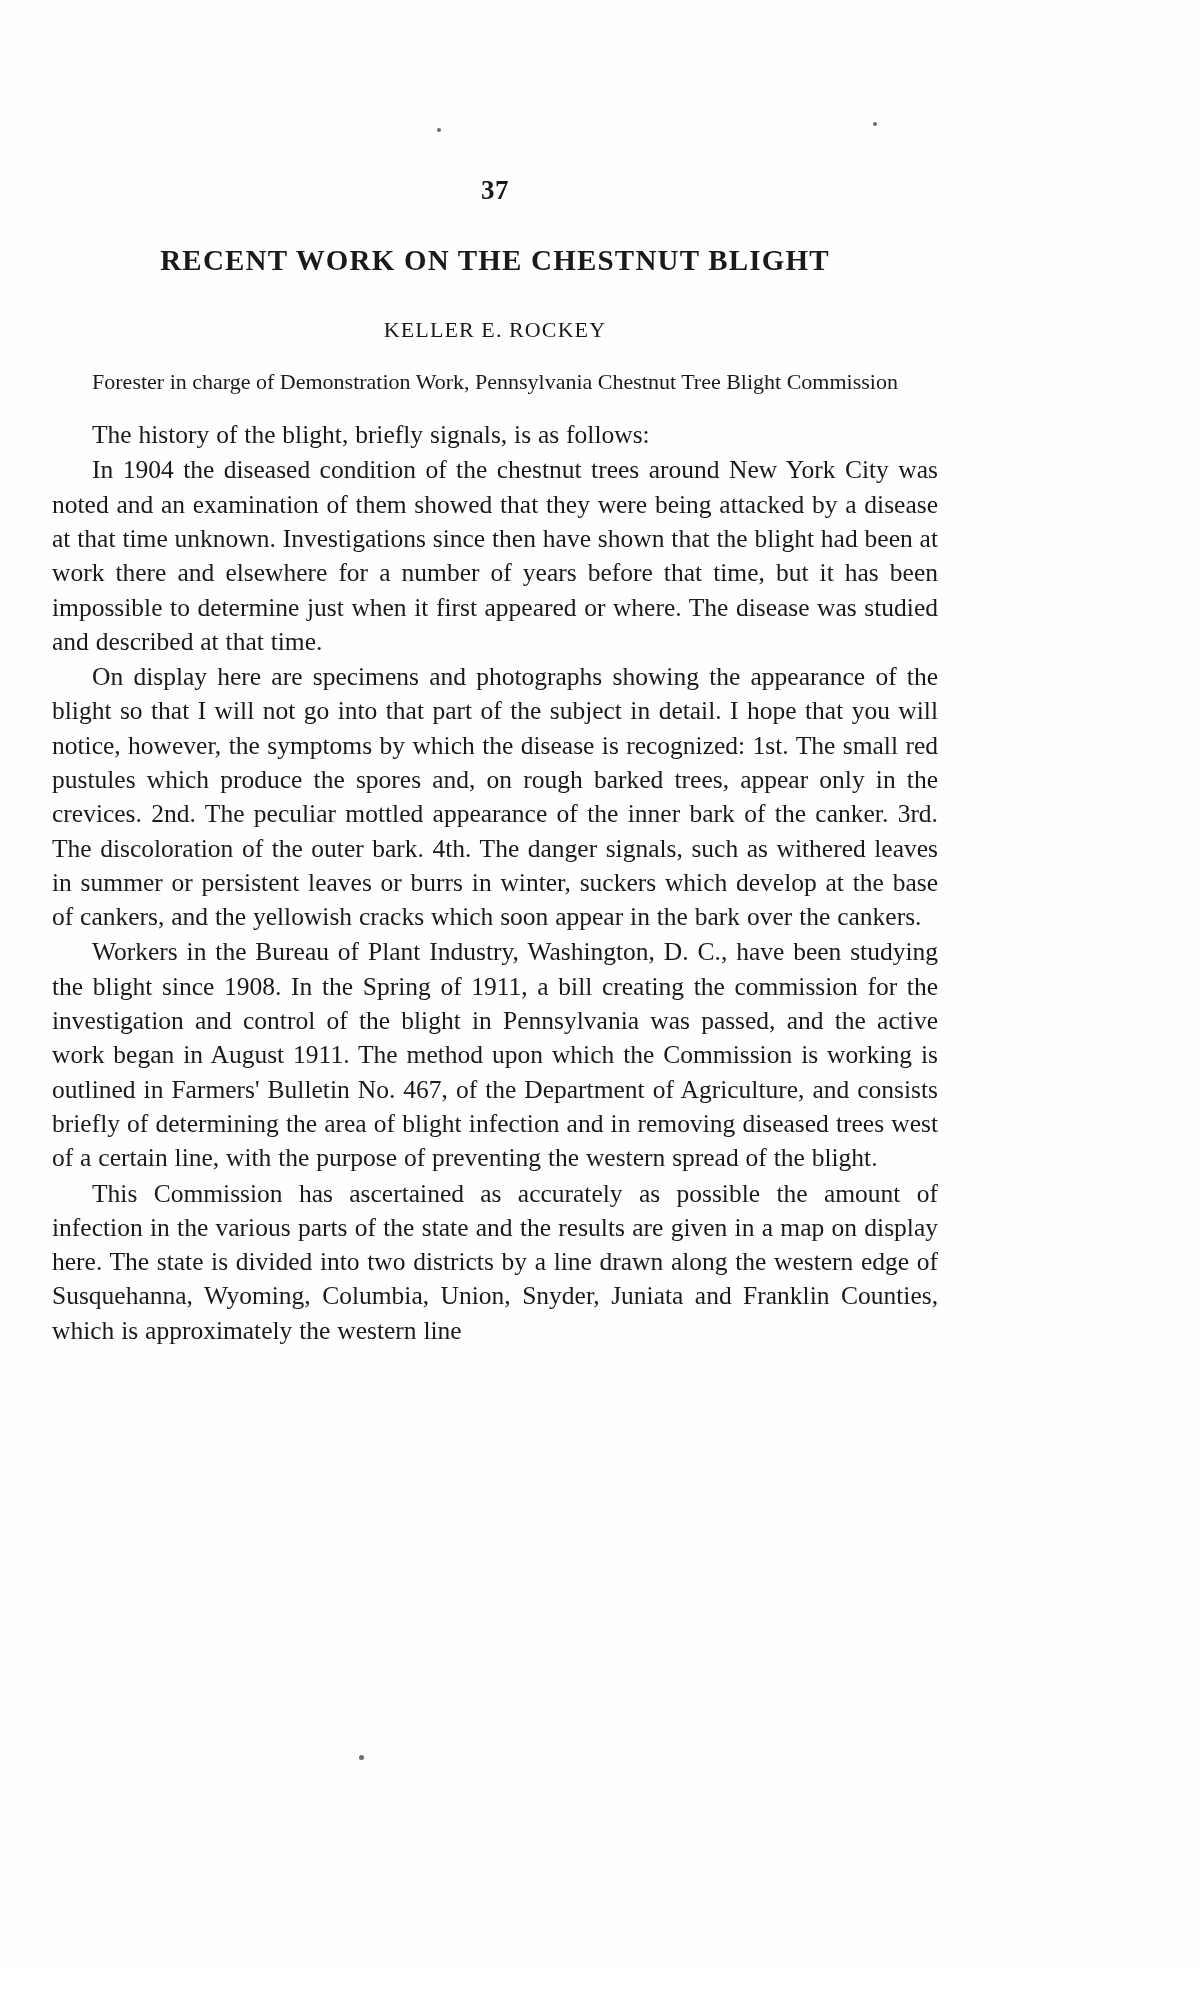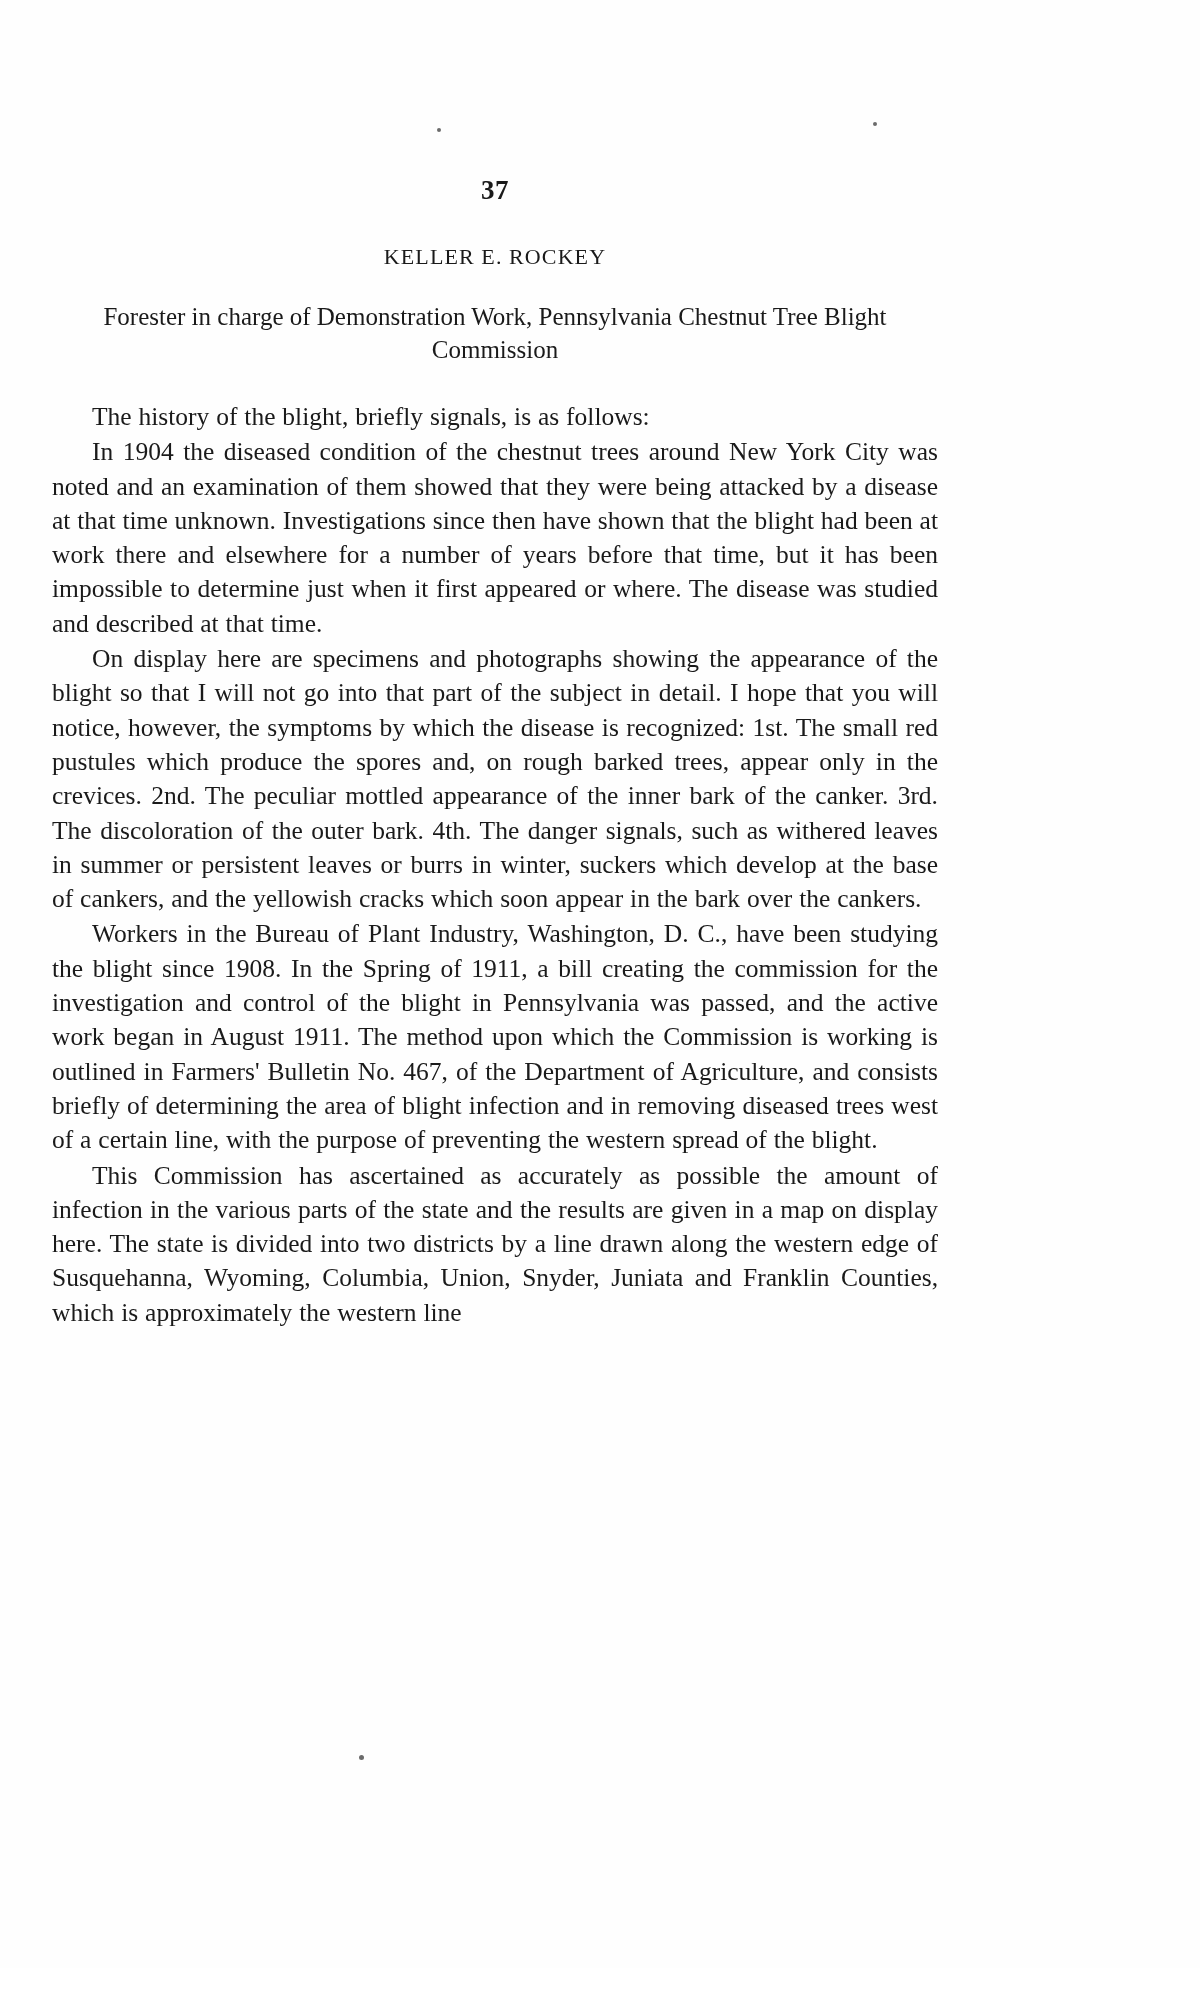--- a/index.html
+++ b/index.html
@@ -54,28 +54,28 @@
     font-size: 29px;
     letter-spacing: 1.2px;
     margin-bottom: 40px;
     white-space: nowrap;
   }
 
   .author {
     text-align: center;
     font-size: 22px;
     letter-spacing: 1.1px;
-    margin-bottom: 30px;
+    margin-bottom: 24px;
   }
 
   .affiliation {
     text-align: center;
-    font-size: 25px;
+    font-size: 22px;
     line-height: 1.32;
-    margin-bottom: 34px;
+    margin-bottom: 22px;
   }
 
   p.body {
     font-size: 25.5px;
     line-height: 1.345;
     text-align: justify;
     text-align-last: left;
     margin: 0 0 1px 0;
     text-indent: 40px;
     word-spacing: 0.5px;
@@ -89,20 +89,21 @@
 <div class="page">
 
   <div class="speck speck-left"></div>
   <div class="speck speck-right"></div>
   <div class="speck speck-bottom"></div>
 
   <div class="content">
 
     <div class="folio">37</div>
 
+    <h1 class="title">RECENT WORK ON THE CHESTNUT BLIGHT</h1>
 
     <div class="author">KELLER E. ROCKEY</div>
 
     <div class="affiliation">Forester in charge of Demonstration Work, Pennsylvania Chestnut Tree Blight Commission</div>
 
     <p class="body first">The history of the blight, briefly signals, is as follows:</p>
     <p class="body">In 1904 the diseased condition of the chestnut trees around New York City was noted and an examination of them showed that they were being attacked by a disease at that time unknown.  Investigations since then have shown that the blight had been at work there and elsewhere for a number of years before that time, but it has been impossible to determine just when it first appeared or where.  The disease was studied and described at that time.</p>
     <p class="body">On display here are specimens and photographs showing the appearance of the blight so that I will not go into that part of the subject in detail.  I hope that you will notice, however, the symptoms by which the disease is recognized: 1st.  The small red pustules which produce the spores and, on rough barked trees, appear only in the crevices.  2nd.  The peculiar mottled appearance of the inner bark of the canker.  3rd.  The discoloration of the outer bark.  4th.  The danger signals, such as withered leaves in summer or persistent leaves or burrs in winter, suckers which develop at the base of cankers, and the yellowish cracks which soon appear in the bark over the cankers.</p>
     <p class="body">Workers in the Bureau of Plant Industry, Washington, D. C., have been studying the blight since 1908.  In the Spring of 1911, a bill creating the commission for the investigation and control of the blight in Pennsylvania was passed, and the active work began in August 1911.  The method upon which the Commission is working is outlined in Farmers' Bulletin No. 467, of the Department of Agriculture, and consists briefly of determining the area of blight infection and in removing diseased trees west of a certain line, with the purpose of preventing the western spread of the blight.</p>
     <p class="body">This Commission has ascertained as  accurately as  possible the amount of infection in the various parts of the state and the results are given in a map on display here.  The state is divided into two districts by a line drawn along the western edge of Susquehanna, Wyoming, Columbia, Union, Snyder, Juniata and Franklin Counties, which is approximately the western line</p>

